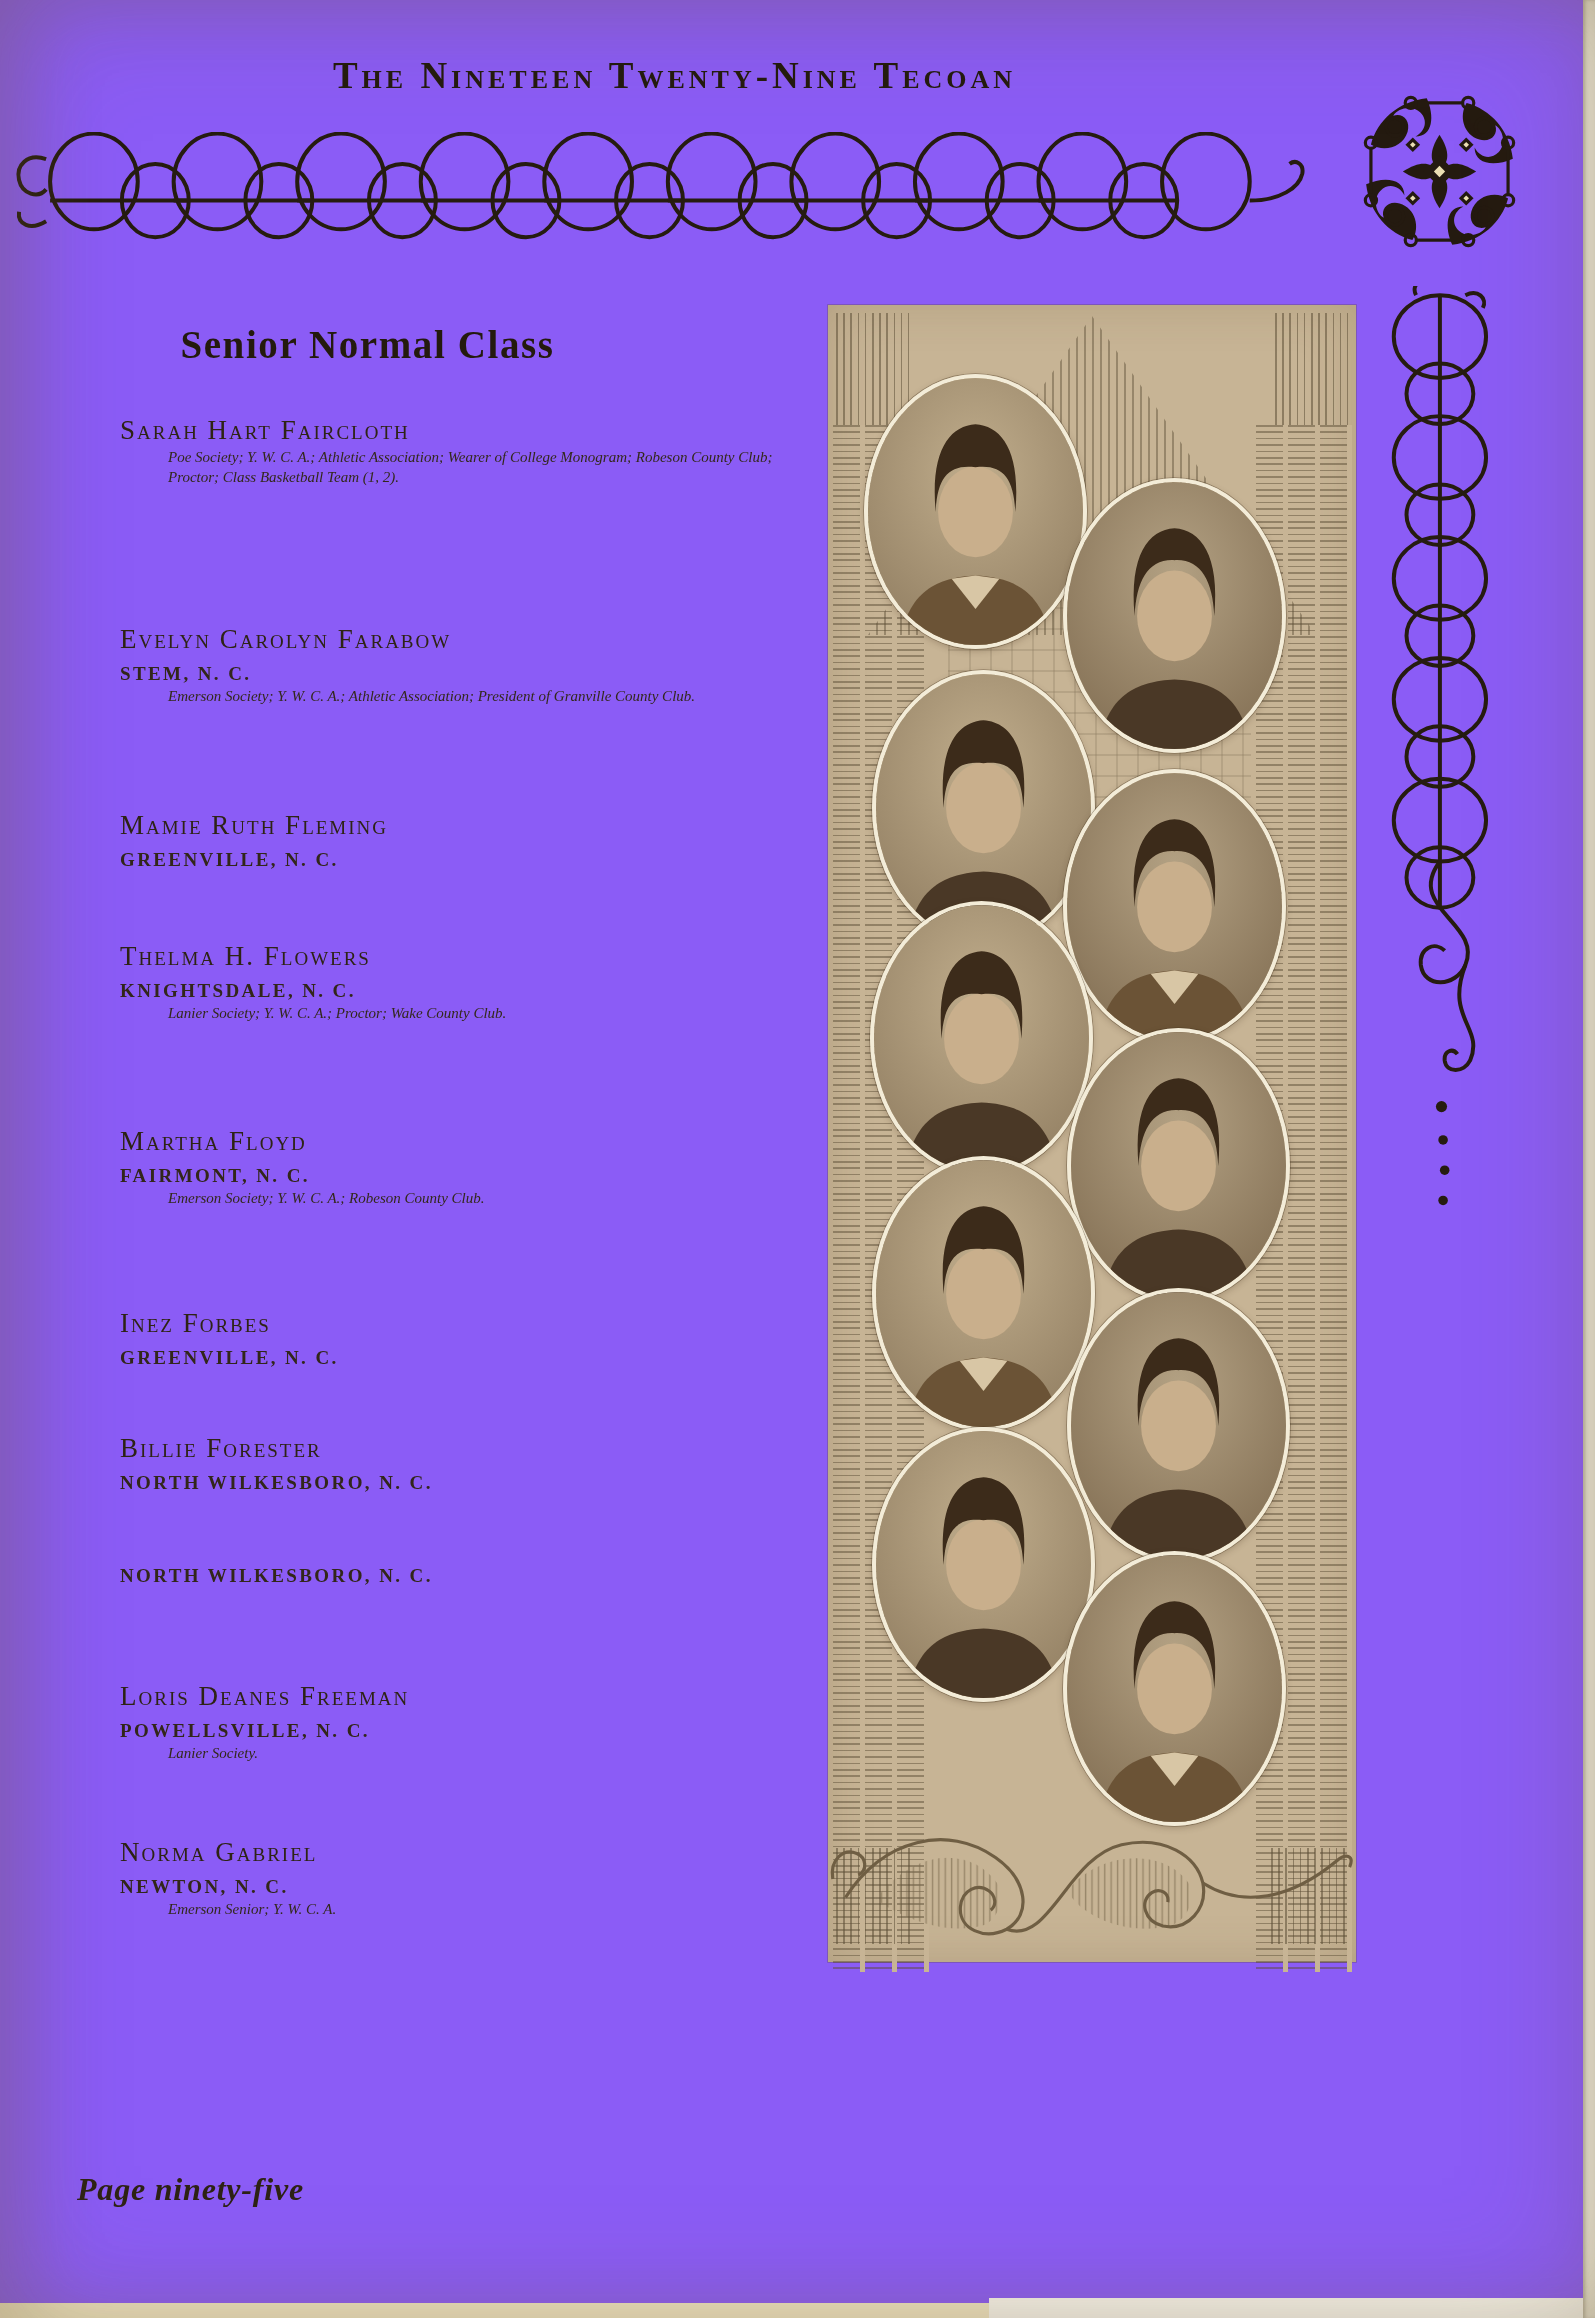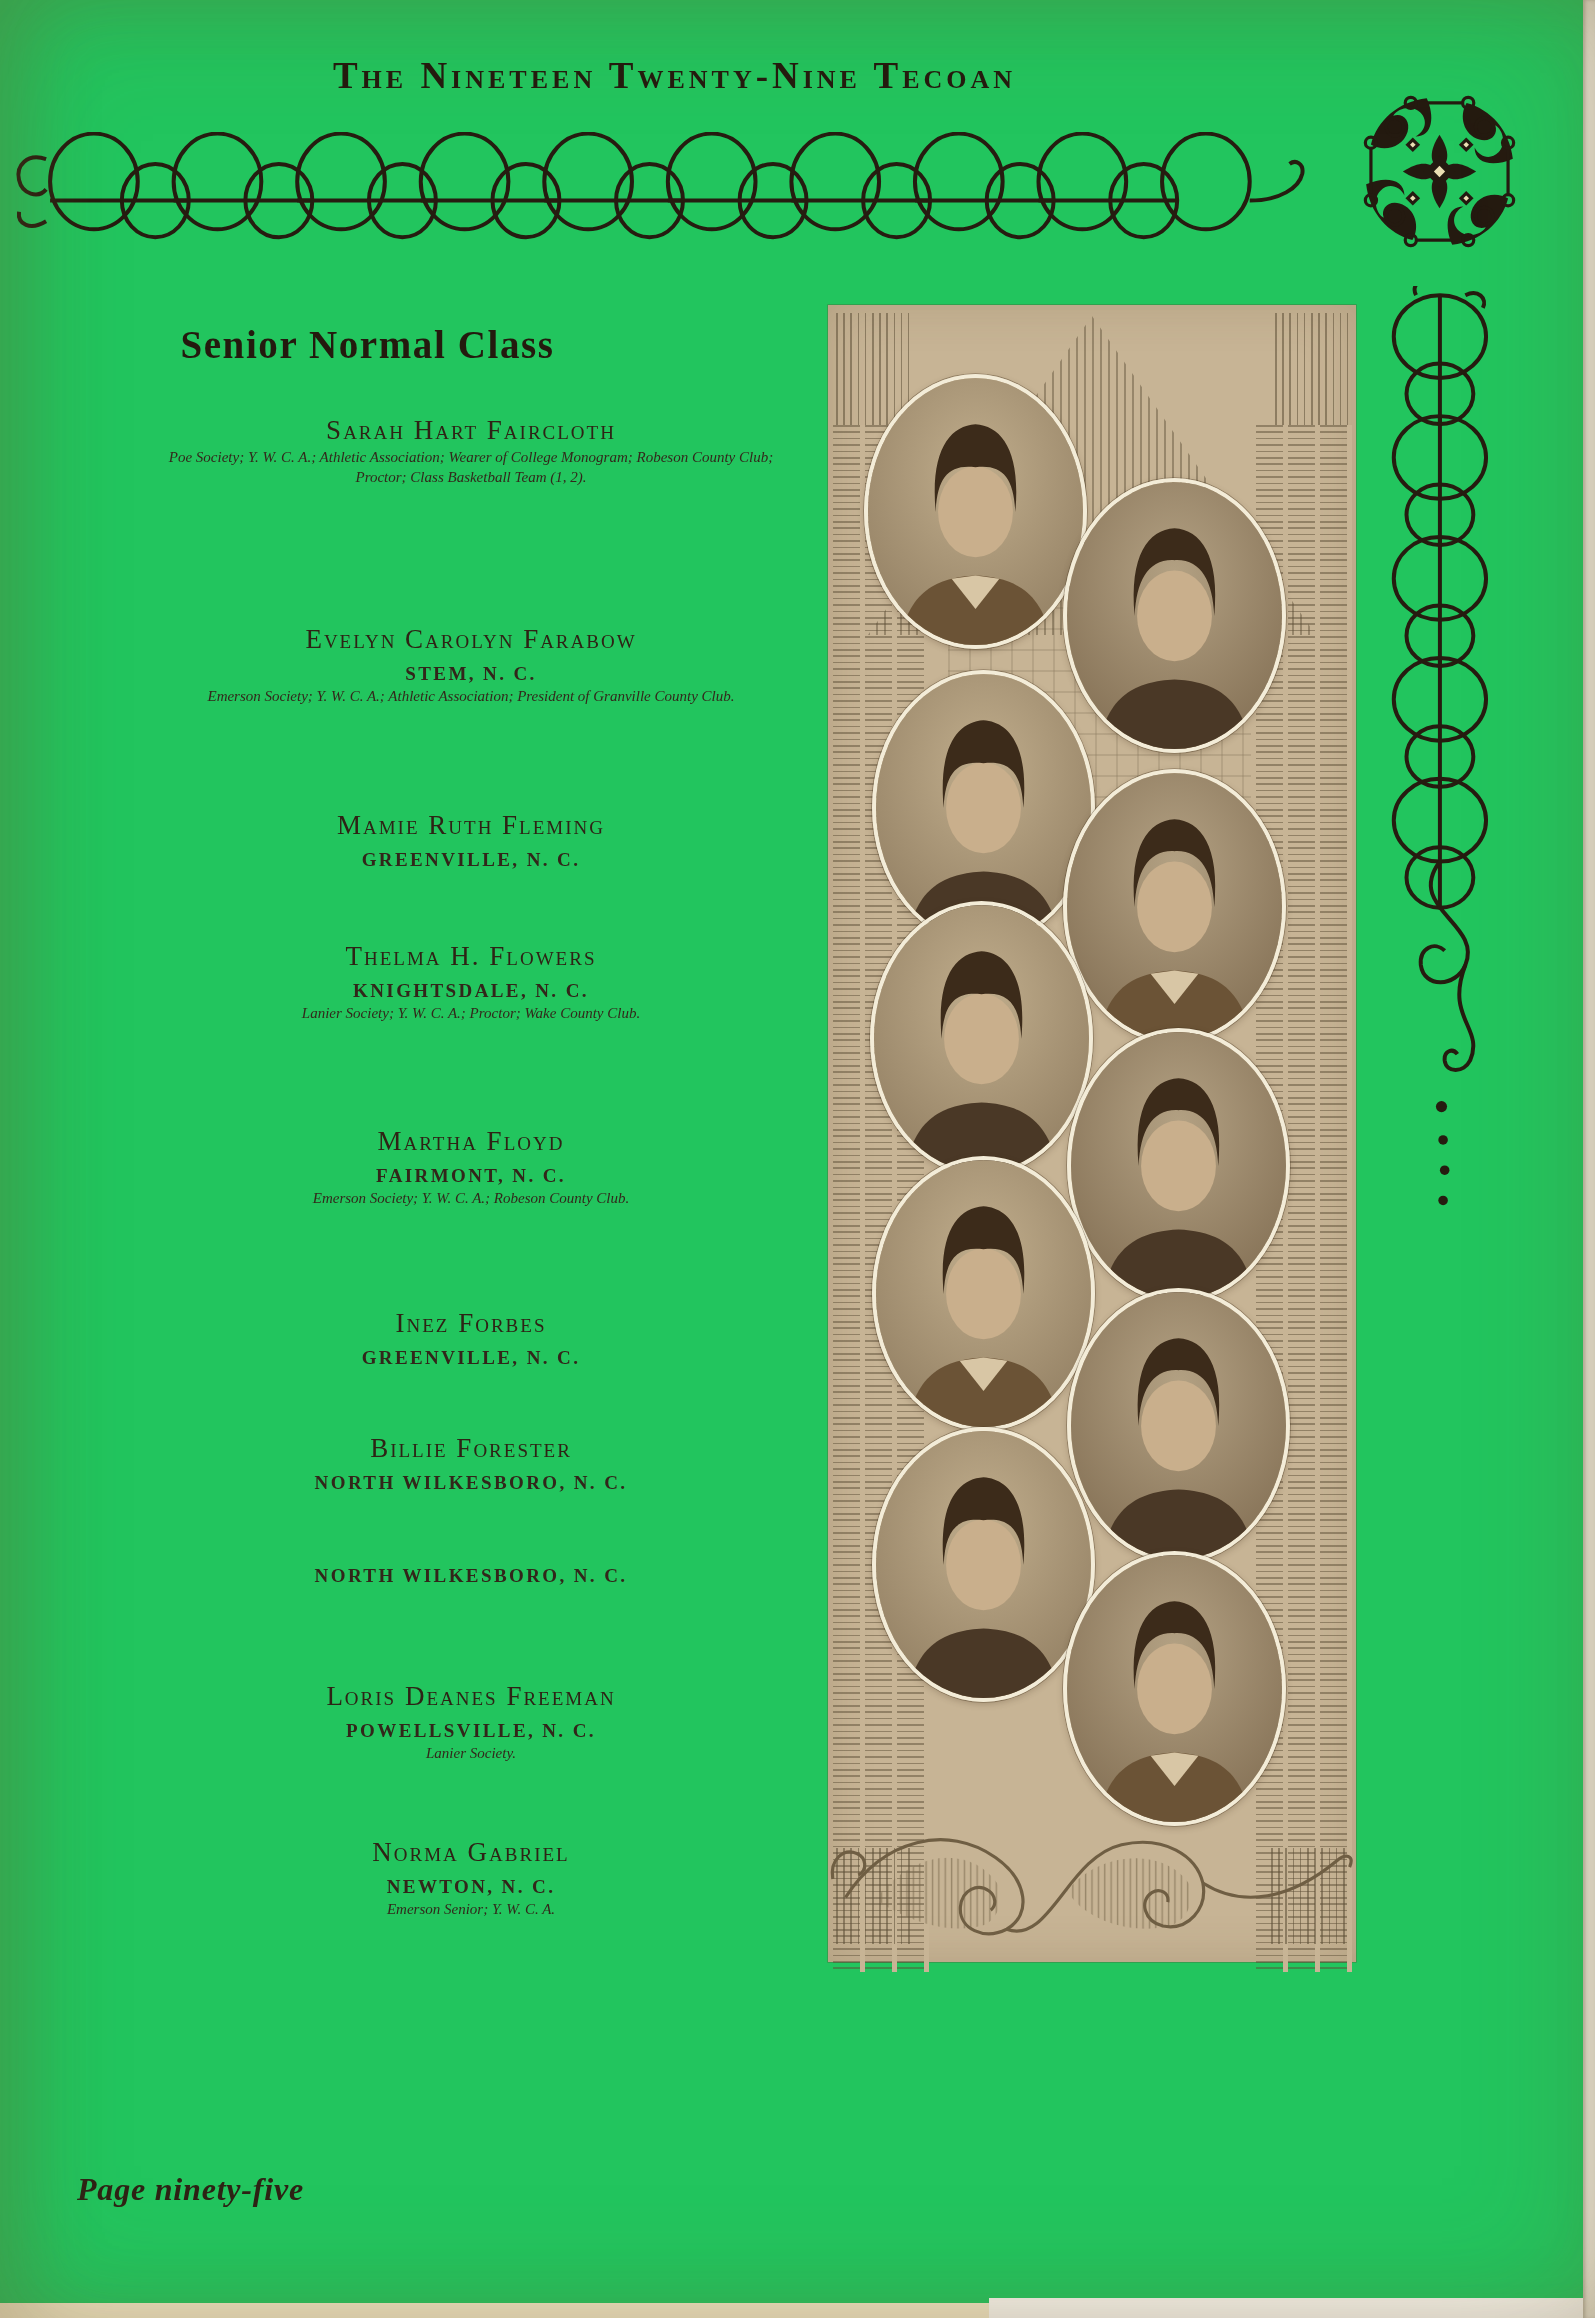--- a/index.html
+++ b/index.html
@@ -1,30 +1,30 @@
 <!DOCTYPE html>
 <html style="font-size:12.8px"><head>
 <meta charset="utf-8">
 <style>
   html,body{margin:0;padding:0;background:#cfc5a2;}
-  .page{position:relative;width:1595px;height:2319px;background:#22c55e;overflow:hidden;
+  .page{position:relative;width:1595px;height:2319px;background:#8b5cf6;overflow:hidden;
         font-family:"Liberation Serif", serif;color:#2c2114;}
   .page::after{content:"";position:absolute;inset:0;pointer-events:none;
         box-shadow:inset 0 0 128px rgba(110,88,45,.28), inset 32px 0 72px rgba(110,88,45,.18);}
   
   .masthead{position:absolute;left:144px;top:54px;width:1061px;text-align:center;
         font-variant:small-caps;font-weight:700;font-size:37px;letter-spacing:4px;color:#231a0e;}
   
   .chain-top{position:absolute;left:14.4px;top:132px;width:1330px;height:110px;}
   .medallion{position:absolute;left:1351px;top:83px;width:177px;height:177px;}
   .chain-right{position:absolute;left:1389px;top:286px;width:105px;height:965px;}
   
   .section-heading{position:absolute;left:120px;top:322px;width:495px;text-align:center;
         font-size:39px;font-weight:700;letter-spacing:1.6px;color:#241a0e;}
-  .entry{position:absolute;left:120px;width:702px;text-align:center;}
+  .entry{position:absolute;left:120px;width:702px;}
   .s-name{font-variant:small-caps;font-size:27px;letter-spacing:2px;color:#2e2315;}
   .s-town{margin-top:8px;font-size:19px;font-weight:700;letter-spacing:2.4px;color:#32261a;}
   .s-act{margin:2px auto 0;width:606px;font-size:15px;line-height:1.32;color:#33281b;font-style:italic;}
   
   .panel{position:absolute;left:828px;top:305px;width:528px;height:1657px;
         background:#c7b495;box-shadow:0 0 0 0.8px rgba(90,70,40,.35), inset 0 0 48px rgba(90,70,40,.18);}
   .panel .deco{position:absolute;pointer-events:none;}
   .hatch-v{background-image:repeating-linear-gradient(to right,rgba(93,79,55,.55) 0 1.6px,transparent 1.6px 7.2px);}
   .hatch-h{background-image:
       repeating-linear-gradient(to right, rgba(199,180,149,0) 0 27px, #c7b495 27px 32px),

